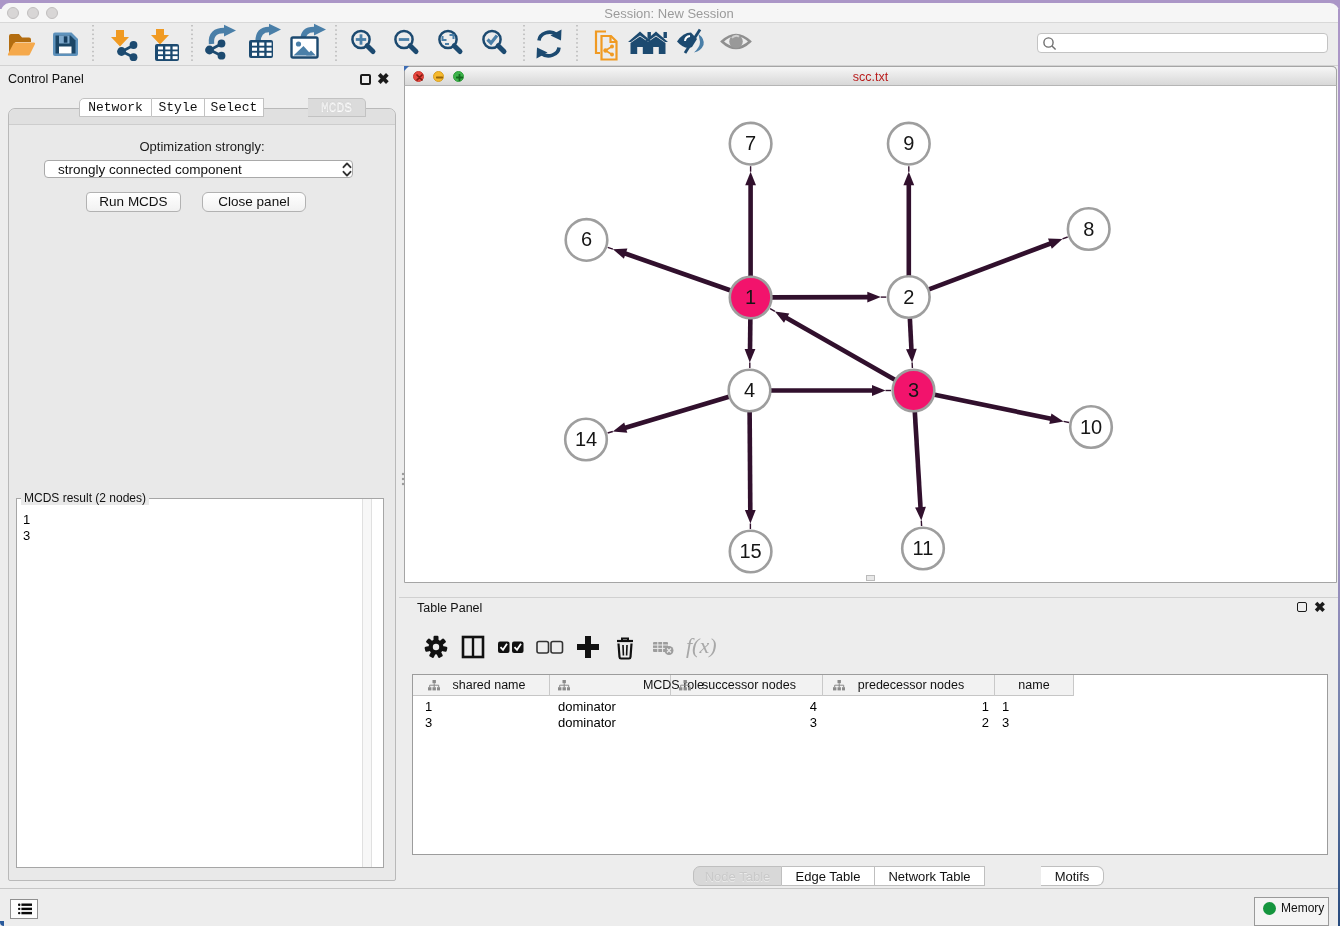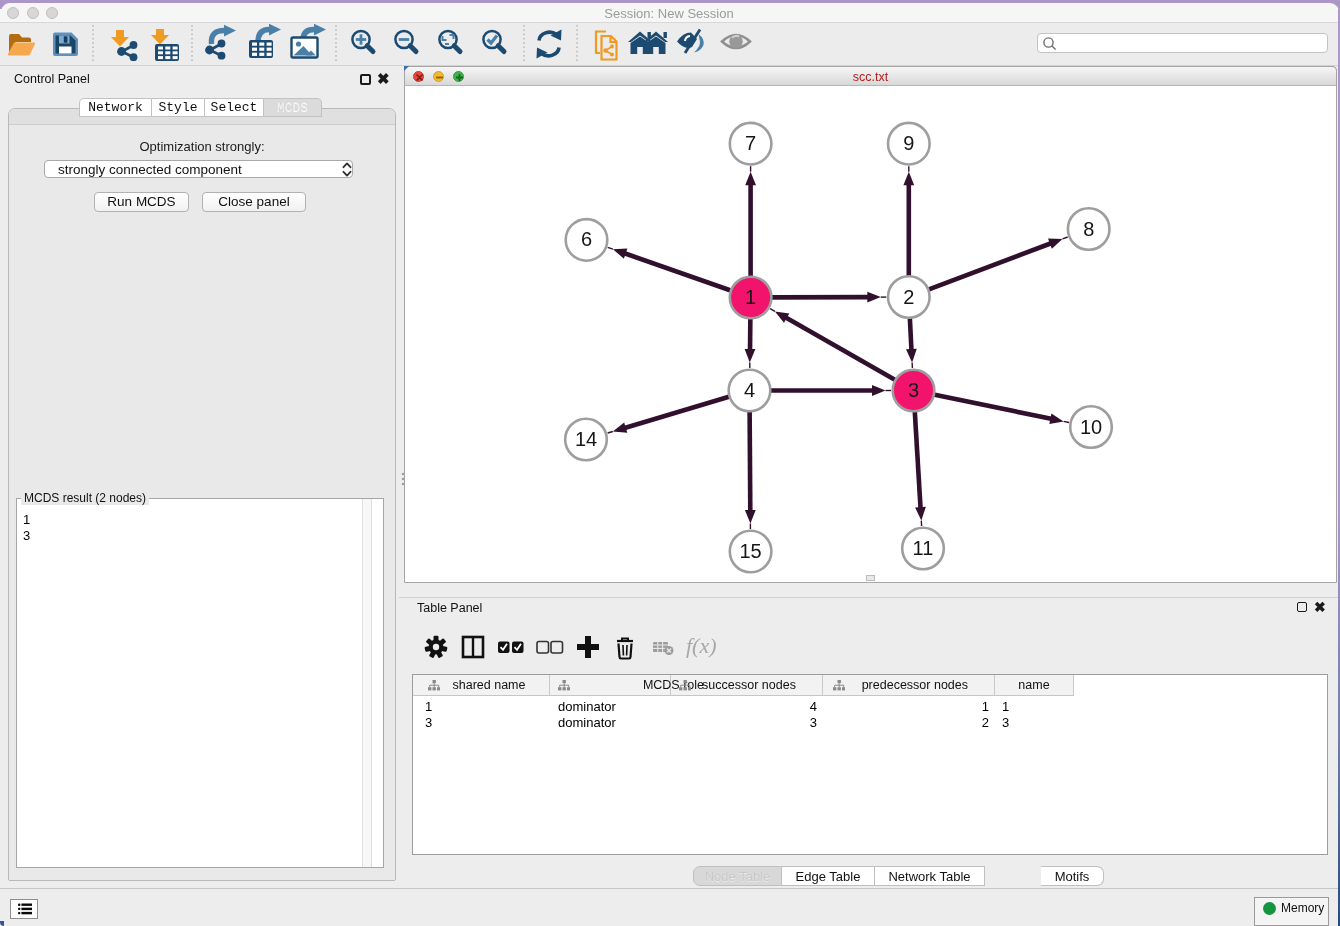--- a/index.html
+++ b/index.html
@@ -8,27 +8,27 @@
 .abs { position:absolute; }
 #titlebar { left:0; top:3px; width:1338px; height:20px; background:#f6f6f6; border-bottom:1px solid #d8d8d8; }
 #title { left:0; top:6px; width:1338px; text-align:center; font-size:13px; color:#9b9b9b; }
 .tl { top:7px; width:12px; height:12px; border-radius:50%; background:#d8d6d6; border:1px solid #c1bfbf; }
 #toolbar { left:0; top:23px; width:1338px; height:43px; background:#ececec; border-bottom:1px solid #d2d2d2; }
 #searchbox { left:1037px; top:33px; width:291px; height:20px; background:#fff; border:1px solid #c3c3c3; border-radius:4px; }
 #purpletop { left:0; top:0; width:1340px; height:3px; background:#ab96c7; z-index:50; }
 #purpleright { left:1338px; top:0; width:2px; height:926px; background:linear-gradient(#ab96c7 55%, #6d7fa8 80%, #274a7e); z-index:50; }
 .pcorner { top:0; width:9px; height:9px; z-index:51; }
 
-#cp-title { left:14px; top:72px; font-size:12.5px; color:#111; }
+#cp-title { left:8px; top:72px; font-size:12.5px; color:#111; }
 .winbtn-sq { width:11px; height:11px; border:2px solid #1a1a1a; border-radius:2px; }
 .winbtn-x { font-size:15px; font-weight:bold; color:#1a1a1a; line-height:12px; }
 #tabpanel { left:8px; top:108px; width:388px; height:773px; background:#e9e9e9; border:1px solid #b9b9b9; border-radius:7px 7px 2px 2px; }
 #tabstrip-shade { left:9px; top:109px; width:386px; height:16px; background:#e0e0e0; border-bottom:1px solid #cdcdcd; border-radius:7px 7px 0 0; }
 .tab { top:98px; height:19px; background:#fff; border:1px solid #c2c2c2; font-size:13px; color:#111; text-align:center; line-height:18px; z-index:5;font-family:Liberation Mono, monospace; }
-#tab-mcds { background:#dbdbdb; color:#ebebeb; text-shadow:0 1px 0 #fdfdfd, 0 0 1px #b5b5b5; border-radius:0 5px 0 0; }
+#tab-mcds { background:#dbdbdb; color:#ebebeb; text-shadow:0 1px 0 #fdfdfd, 0 0 1px #b5b5b5; border-radius:0 5px 0 0;margin-left:44px; }
 #opt-label { left:9px; top:139px; width:386px; text-align:center; font-size:13px; color:#1a1a1a; }
 #dropdown { left:44px; top:160px; width:309px; height:18px; background:#fff; border:1px solid #a9a9a9; border-radius:4px; font-size:13.5px; color:#111; line-height:17px; padding-left:13px; }
 .btn { top:192px; height:20px; background:linear-gradient(#ffffff,#f1f1f1); border:1px solid #b2b2b2; border-radius:4px; font-size:13.5px; color:#111; text-align:center; line-height:18px; }
 #fieldset { left:16px; top:498px; width:368px; height:370px; background:#fff; border:1px solid #a6a6a6; }
 #legend { left:21px; top:491px; background:#e9e9e9; padding:0 3px; font-size:12px; color:#111; z-index:2; }
 #mcds-text { left:23px; top:512px; font-size:13px; color:#000; line-height:16px; }
 #fs-scroll { left:362px; top:499px; width:10px; height:368px; background:#f7f7f7; border-left:1px solid #e0e0e0; border-right:1px solid #e0e0e0; }
 
 #netwin { left:404px; top:66px; width:933px; height:517px; border:1px solid #a5a5a5; border-radius:5px 5px 0 0; background:#fff; }
 #nettitle { left:404px; top:66px; width:933px; height:20px; background:linear-gradient(#f6f6f6,#d8d8d8); border:1px solid #a5a5a5; border-bottom:1px solid #b5b5b5; border-radius:5px 5px 0 0; }
@@ -198,22 +198,22 @@
 <div class="abs tab" style="left:205px;width:59px;border-left:none;">Select</div>
 <div class="abs tab" id="tab-mcds" style="left:264px;width:58px;border-left:none;">MCDS</div>
 <div id="opt-label" class="abs">Optimization strongly:</div>
 <div id="dropdown" class="abs">strongly connected component</div>
 <svg class="abs" style="left:340px;top:162px;" width="14" height="15" viewBox="0 0 14 15">
     <g stroke="#333" stroke-width="1.9" fill="none" stroke-linecap="round" stroke-linejoin="round">
       <path d="M3.5,5.2 L7,1.4 L10.5,5.2"></path>
       <path d="M3.5,9.8 L7,13.6 L10.5,9.8"></path>
     </g>
   </svg>
-<div class="abs btn" style="left:94px;width:95px;">Run MCDS</div>
-<div class="abs btn" style="left:202px;width:104px;">Close panel</div>
+<div class="abs btn" style="left:86px;width:95px;">Run MCDS</div>
+<div class="abs btn" style="left:202px;width:104px;border-radius:6px;">Close panel</div>
 <div id="fieldset" class="abs"></div>
 <div id="legend" class="abs">MCDS result (2 nodes)</div>
 <div id="mcds-text" class="abs">1<br>3</div>
 <div id="fs-scroll" class="abs"></div>
 <svg class="abs" style="left:399.5px;top:472px;" width="6" height="14">
     <circle cx="3" cy="2" r="1.2" fill="#9a9a9a"></circle>
     <circle cx="3" cy="7" r="1.2" fill="#9a9a9a"></circle>
     <circle cx="3" cy="12" r="1.2" fill="#9a9a9a"></circle>
   </svg>
 
@@ -362,21 +362,21 @@
 <div id="tablebox" class="abs"></div>
 <div class="abs" style="left:413px;top:675px;width:660px;height:21px;background:#f2f2f2;border-bottom:1px solid #c6c6c6;"></div>
 <div class="abs" style="left:549px;top:675px;width:1px;height:21px;background:#c9c9c9;"></div>
 <div class="abs" style="left:670px;top:675px;width:1px;height:21px;background:#c9c9c9;"></div>
 <div class="abs" style="left:822px;top:675px;width:1px;height:21px;background:#c9c9c9;"></div>
 <div class="abs" style="left:994px;top:675px;width:1px;height:21px;background:#c9c9c9;"></div>
 <div class="abs" style="left:1073px;top:675px;width:1px;height:21px;background:#c9c9c9;"></div>
 <div class="abs" style="left:399px;top:678px;width:180px;text-align:center;font-size:12.5px;color:#111;">shared name</div>
 <div class="abs" style="left:524px;top:678px;width:180px;text-align:right;font-size:12.5px;color:#111;">MCDS role</div>
 <div class="abs" style="left:659px;top:678px;width:180px;text-align:center;font-size:12.5px;color:#111;">successor nodes</div>
-<div class="abs" style="left:788px;top:678px;width:180px;text-align:right;font-size:12.5px;color:#111;">predecessor nodes</div>
+<div class="abs" style="left:821px;top:678px;width:180px;text-align:center;font-size:12.5px;color:#111;">predecessor nodes</div>
 <div class="abs" style="left:944px;top:678px;width:180px;text-align:center;font-size:12.5px;color:#111;">name</div>
 <svg class="abs" style="left:428px;top:680px;" width="12" height="11" viewBox="0 0 12 11">
     <g fill="#8a8a8a">
       <rect x="4.5" y="0" width="3.4" height="3.2"></rect>
       <rect x="0" y="7.2" width="3.4" height="3.2"></rect>
       <rect x="4.5" y="7.2" width="3.4" height="3.2"></rect>
       <rect x="9" y="7.2" width="3.4" height="3.2"></rect>
     </g>
     <g stroke="#8a8a8a" stroke-width="1">
       <path d="M6.2,3.2 L6.2,7.2 M1.7,7.2 L1.7,5.2 L10.7,5.2 L10.7,7.2" fill="none"></path>

